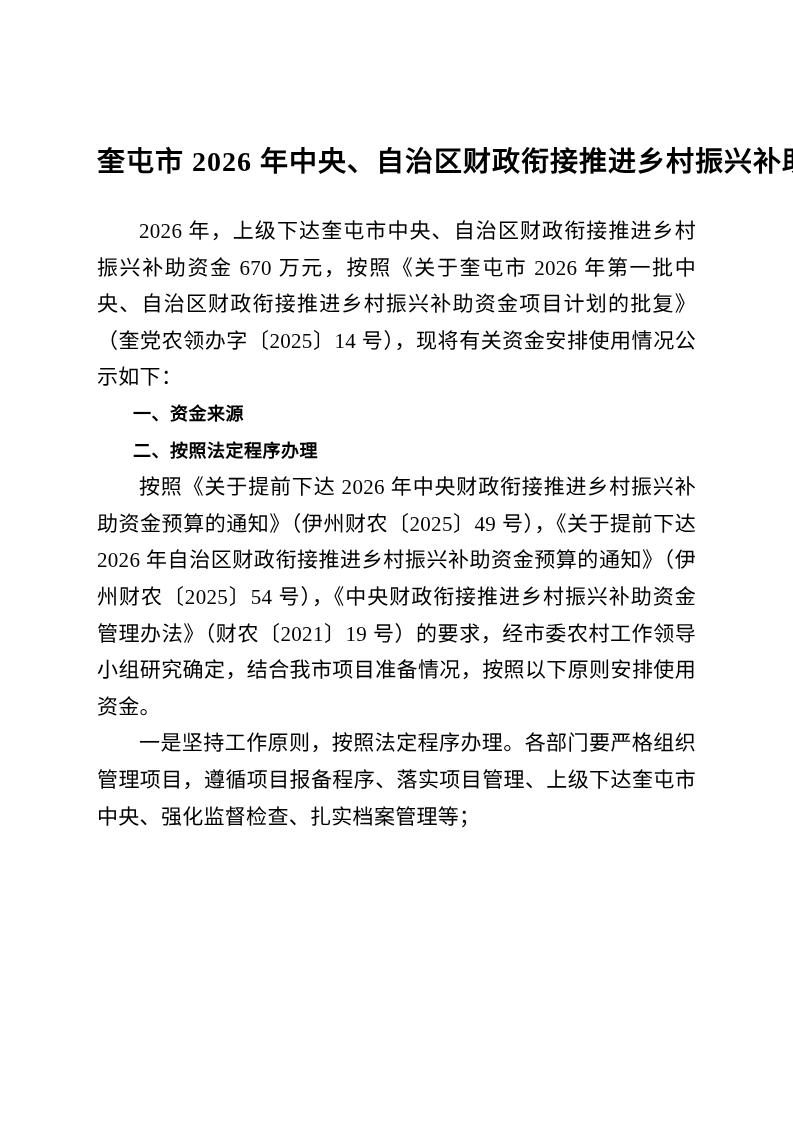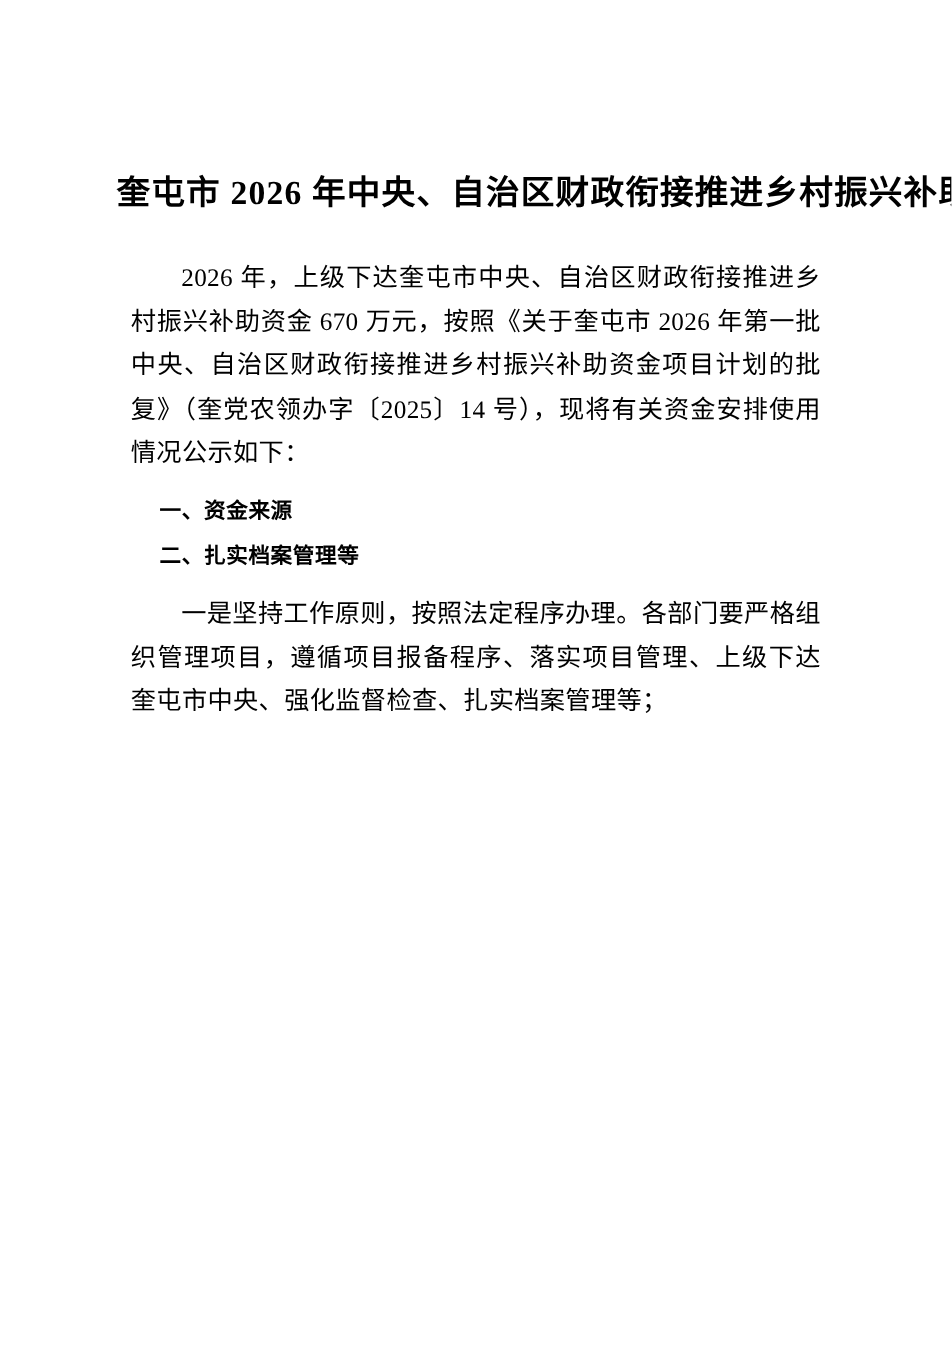--- a/index.html
+++ b/index.html
@@ -29,21 +29,21 @@
   }
   .title-line {
     display: block;
     white-space: nowrap;
   }
   .doc-body {
     font-size: 21px;
     line-height: 36.6px;
   }
   .para {
-    margin: 12px;
+    margin: 0;
     text-indent: 2em;
     text-align: justify;
     text-justify: inter-character;
     letter-spacing: 0.3px;
   }
   .section-heading {
     margin: 0;
     font-size: 18px;
     line-height: 36.6px;
     font-weight: 700;
@@ -62,20 +62,21 @@
     <span class="title-line">奎屯市 2026 年中央、自治区财政衔接推进乡村振兴补助</span>
   </h1>
 
   <div class="doc-body">
 
     <p class="para">2026 年，上级下达奎屯市中央、自治区财政衔接推进乡村振兴补助资金 670 万元，按照《关于奎屯市 2026 年第一批中央、自治区财政衔接推进乡村振兴补助资金项目计划的批复》（奎党农领办字〔2025〕14 号），现将有关资金安排使用情况公示如下：</p>
 
     <h2 class="section-heading">一、资金来源</h2>
 
 
-    <h2 class="section-heading">二、扎实档案管理等</h2>
+    <h2 class="section-heading">二、按照法定程序办理</h2>
 
+    <p class="para">按照《关于提前下达 2026 年中央财政衔接推进乡村振兴补助资金预算的通知》（伊州财农〔2025〕49 号），《关于提前下达 2026 年自治区财政衔接推进乡村振兴补助资金预算的通知》（伊州财农〔2025〕54 号），《中央财政衔接推进乡村振兴补助资金管理办法》（财农〔2021〕19 号）的要求，经市委农村工作领导小组研究确定，结合我市项目准备情况，按照以下原则安排使用资金。</p>
 
     <p class="para">一是坚持工作原则，按照法定程序办理。各部门要严格组织管理项目，遵循项目报备程序、落实项目管理、上级下达奎屯市中央、强化监督检查、扎实档案管理等；</p>
 
   </div>
 
 </div>
 
 </body></html>

